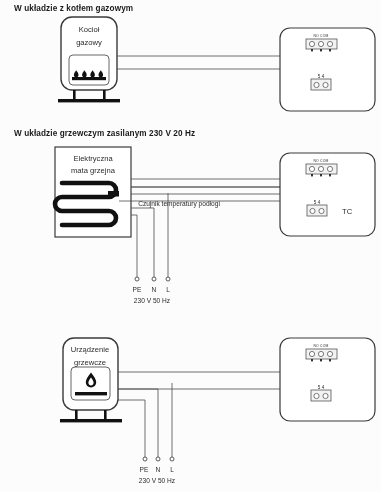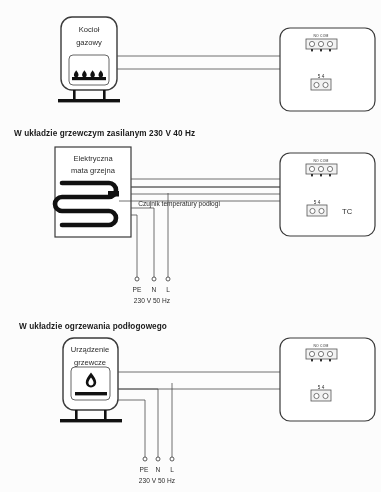--- a/index.html
+++ b/index.html
@@ -34,20 +34,21 @@
   .term-box{fill:#f2f2f2;stroke:#555;stroke-width:.8;}
   .screw{fill:#fff;stroke:#444;stroke-width:.7;}
   .dot{fill:#fff;stroke:#333;stroke-width:.8;}
 </style>
 </head>
 <body>
 
 <div class="page">
 
   <div class="section" style="top:0;height:125px;">
+    <div class="heading" style="left:14px;top:4px;">W układzie z kotłem gazowym</div>
 
     <div class="svgwrap">
     <svg width="381" height="125" viewBox="0 0 381 125">
 
       <g>
         <rect x="53" y="17" width="56" height="73" rx="11" ry="11" class="outline" stroke-width="1.4"></rect>
         <rect x="61" y="55" width="40" height="30" rx="4" ry="4" class="outline-thin"></rect>
 
         <rect x="64" y="77" width="34" height="3.2" class="thick"></rect>
 
@@ -89,21 +90,21 @@
           <rect x="303" y="79" width="20" height="11" class="term-box"></rect>
           <circle cx="308.5" cy="85" r="2.6" class="screw"></circle>
           <circle cx="317.5" cy="85" r="2.6" class="screw"></circle>
         </g>
       </g>
     </svg>
     </div>
   </div>
 
   <div class="section" style="top:125px;height:185px;">
-    <div class="heading" style="left:14px;top:4px;">W układzie grzewczym zasilanym 230 V 40 Hz</div>
+    <div class="heading" style="left:14px;top:4px;">W układzie grzewczym zasilanym 230 V 20 Hz</div>
 
     <div class="svgwrap">
     <svg width="381" height="185" viewBox="0 0 381 185">
 
       <g>
         <rect x="47" y="22" width="76" height="90" class="outline" stroke-width="1.2"></rect>
         <text class="lbl" x="85" y="36" text-anchor="middle">Elektryczna</text>
         <text class="lbl" x="85" y="48" text-anchor="middle">mata grzejna</text>
 
         <path d="M54 58 H101 a7 7 0 0 1 0 14 H54 a7 7 0 0 0 0 14 H101 a7 7 0 0 1 0 14 H54" fill="none" stroke="#111" stroke-width="4.6" stroke-linecap="round"></path>
@@ -153,21 +154,20 @@
         <text class="lbl-sm" x="129" y="167" text-anchor="middle">PE</text>
         <text class="lbl-sm" x="146" y="167" text-anchor="middle">N</text>
         <text class="lbl-sm" x="160" y="167" text-anchor="middle">L</text>
         <text class="lbl-sm" x="144" y="178" text-anchor="middle">230 V 50 Hz</text>
       </g>
     </svg>
     </div>
   </div>
 
   <div class="section" style="top:310px;height:182px;">
-    <div class="heading" style="left:19px;top:12px;">W układzie ogrzewania podłogowego</div>
 
     <div class="svgwrap">
     <svg width="381" height="182" viewBox="0 0 381 182">
 
       <g>
         <rect x="55" y="28" width="55" height="72" rx="11" ry="11" class="outline" stroke-width="1.4"></rect>
         <rect x="63" y="57" width="39" height="33" rx="4" ry="4" class="outline-thin"></rect>
         <rect x="67" y="82" width="32" height="3.4" class="thick"></rect>
         <path class="thick" d="M83 62.5c-3.4 4.2-5.2 7.1-5.2 9.8 0 3.1 2.4 5.1 5.2 5.1s5.2-2.0 5.2-5.1c0-2.7-1.8-5.6-5.2-9.8z
                                  M83 67.5c1.7 2.3 2.6 3.9 2.6 5.3 0 1.6-1.2 2.6-2.6 2.6s-2.6-1.0-2.6-2.6c0-1.4.9-3.0 2.6-5.3z"></path>

